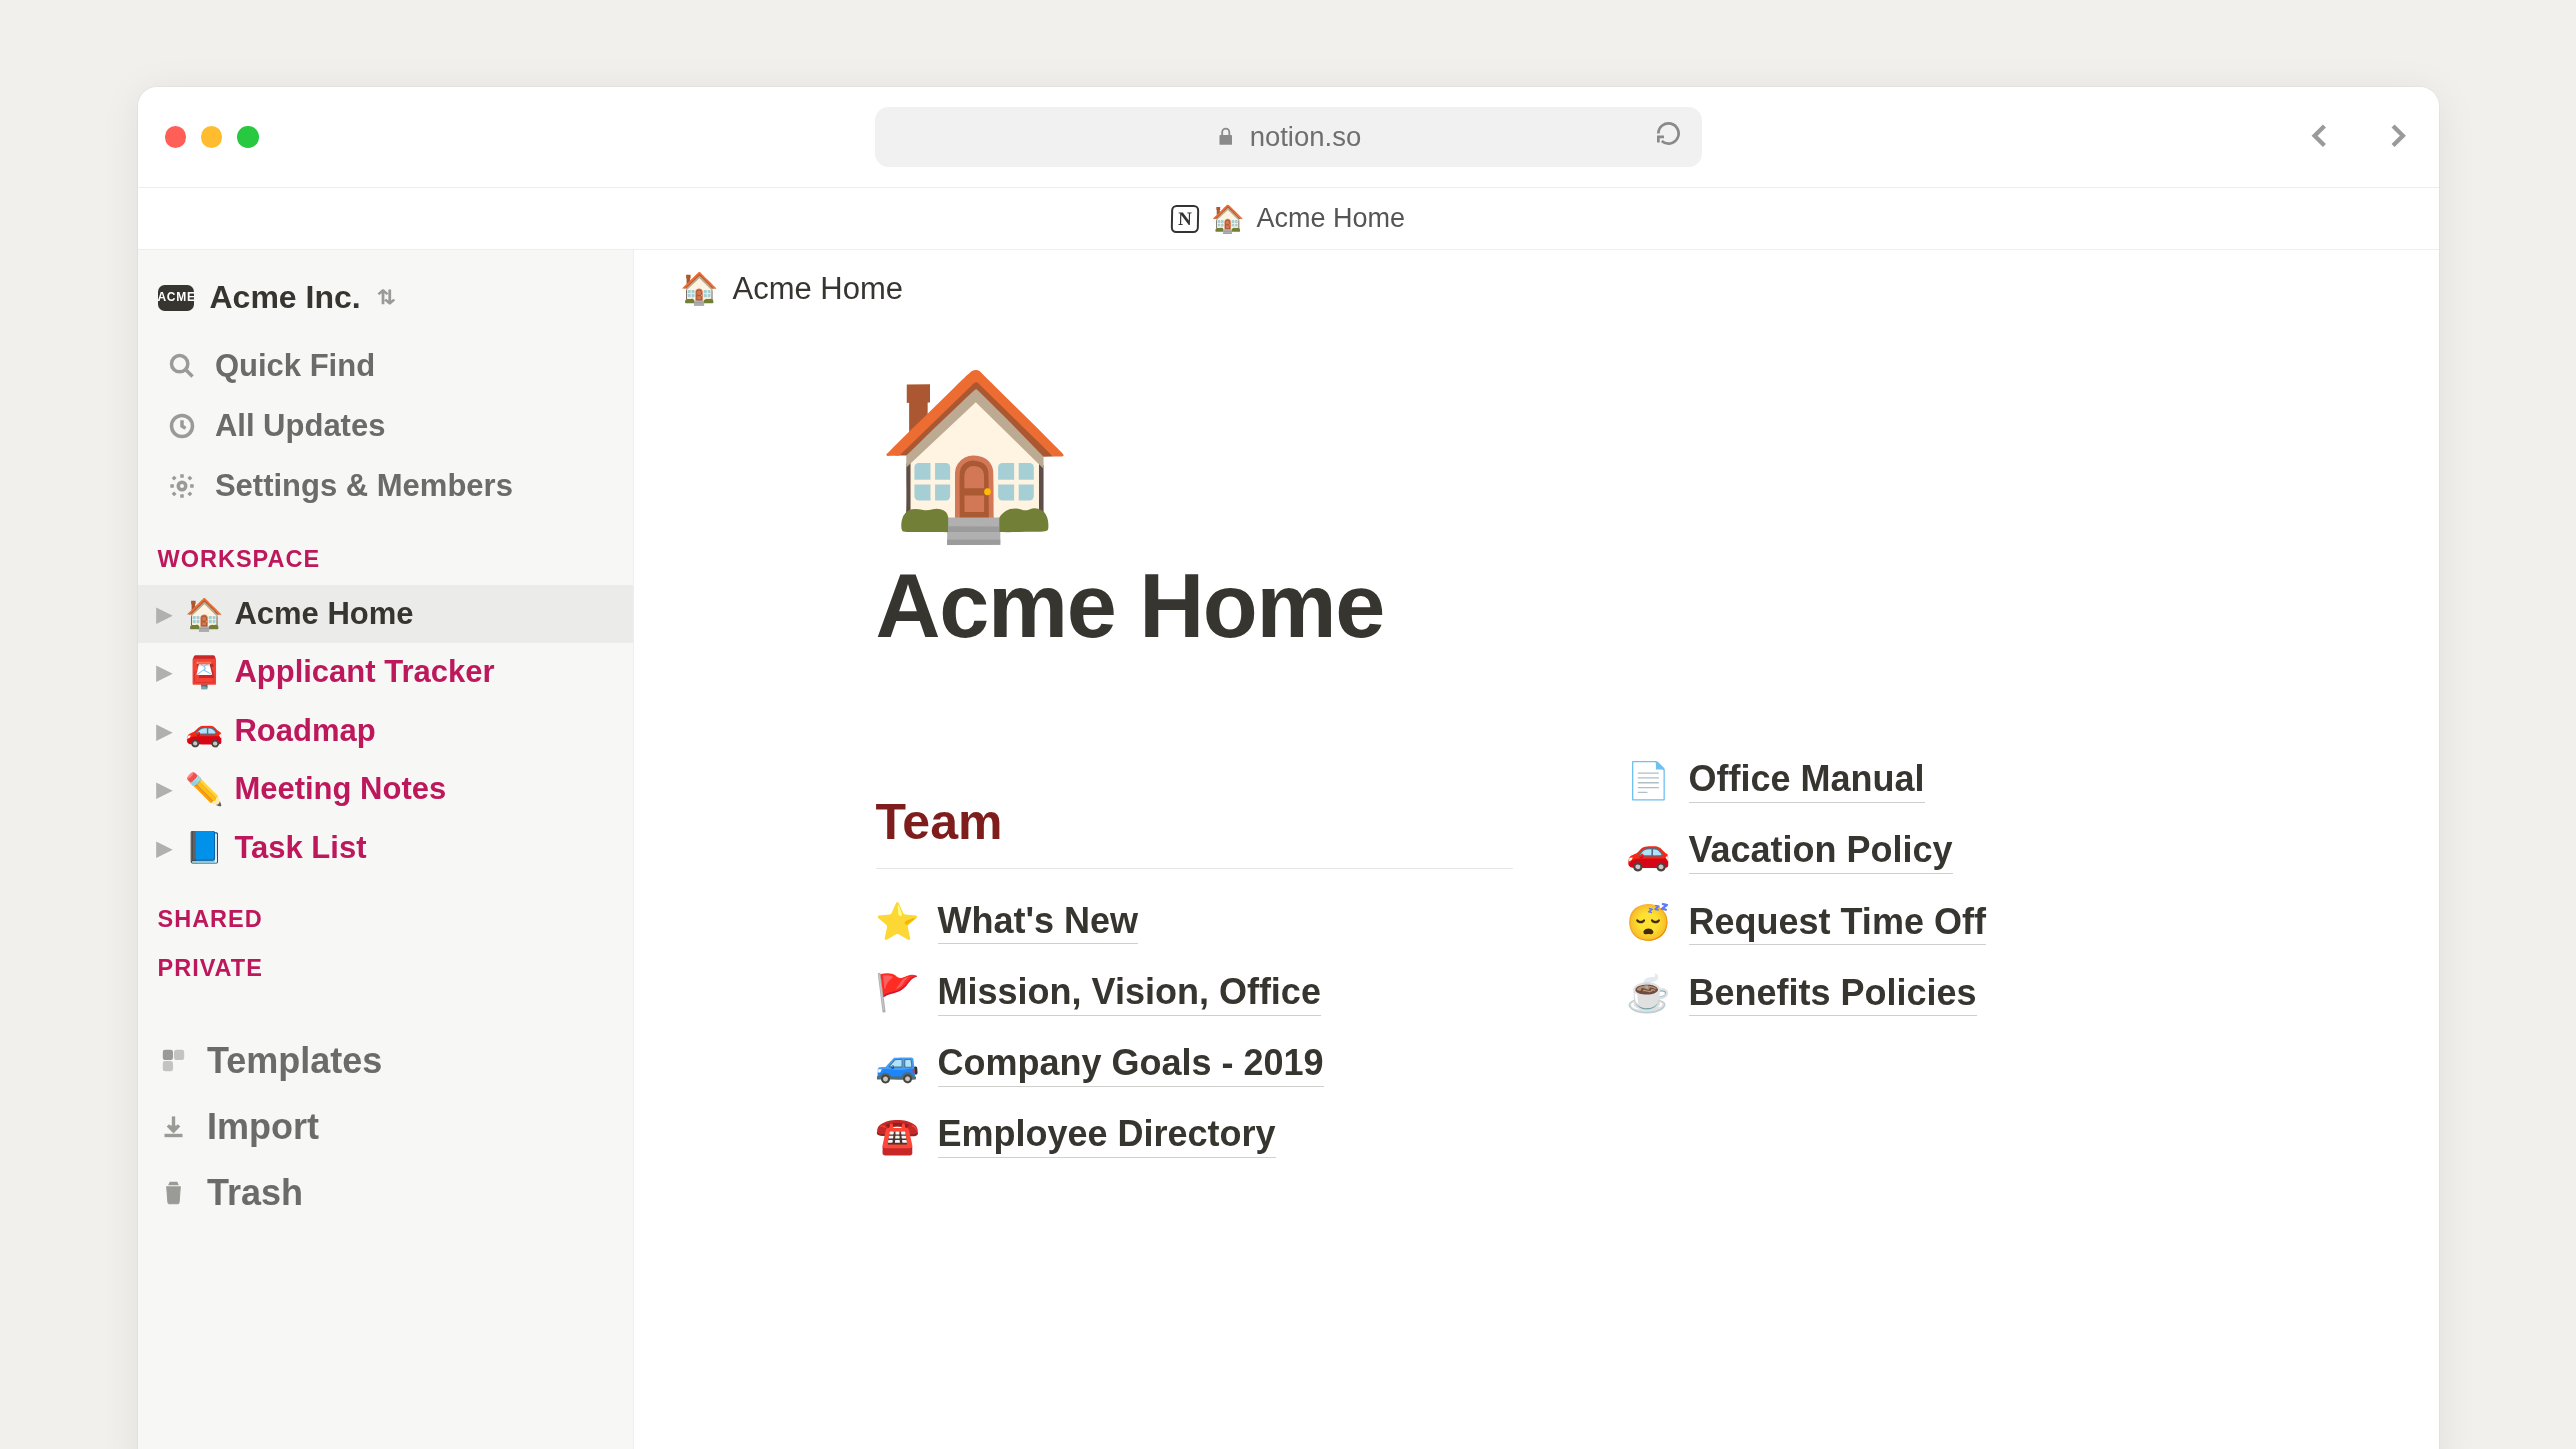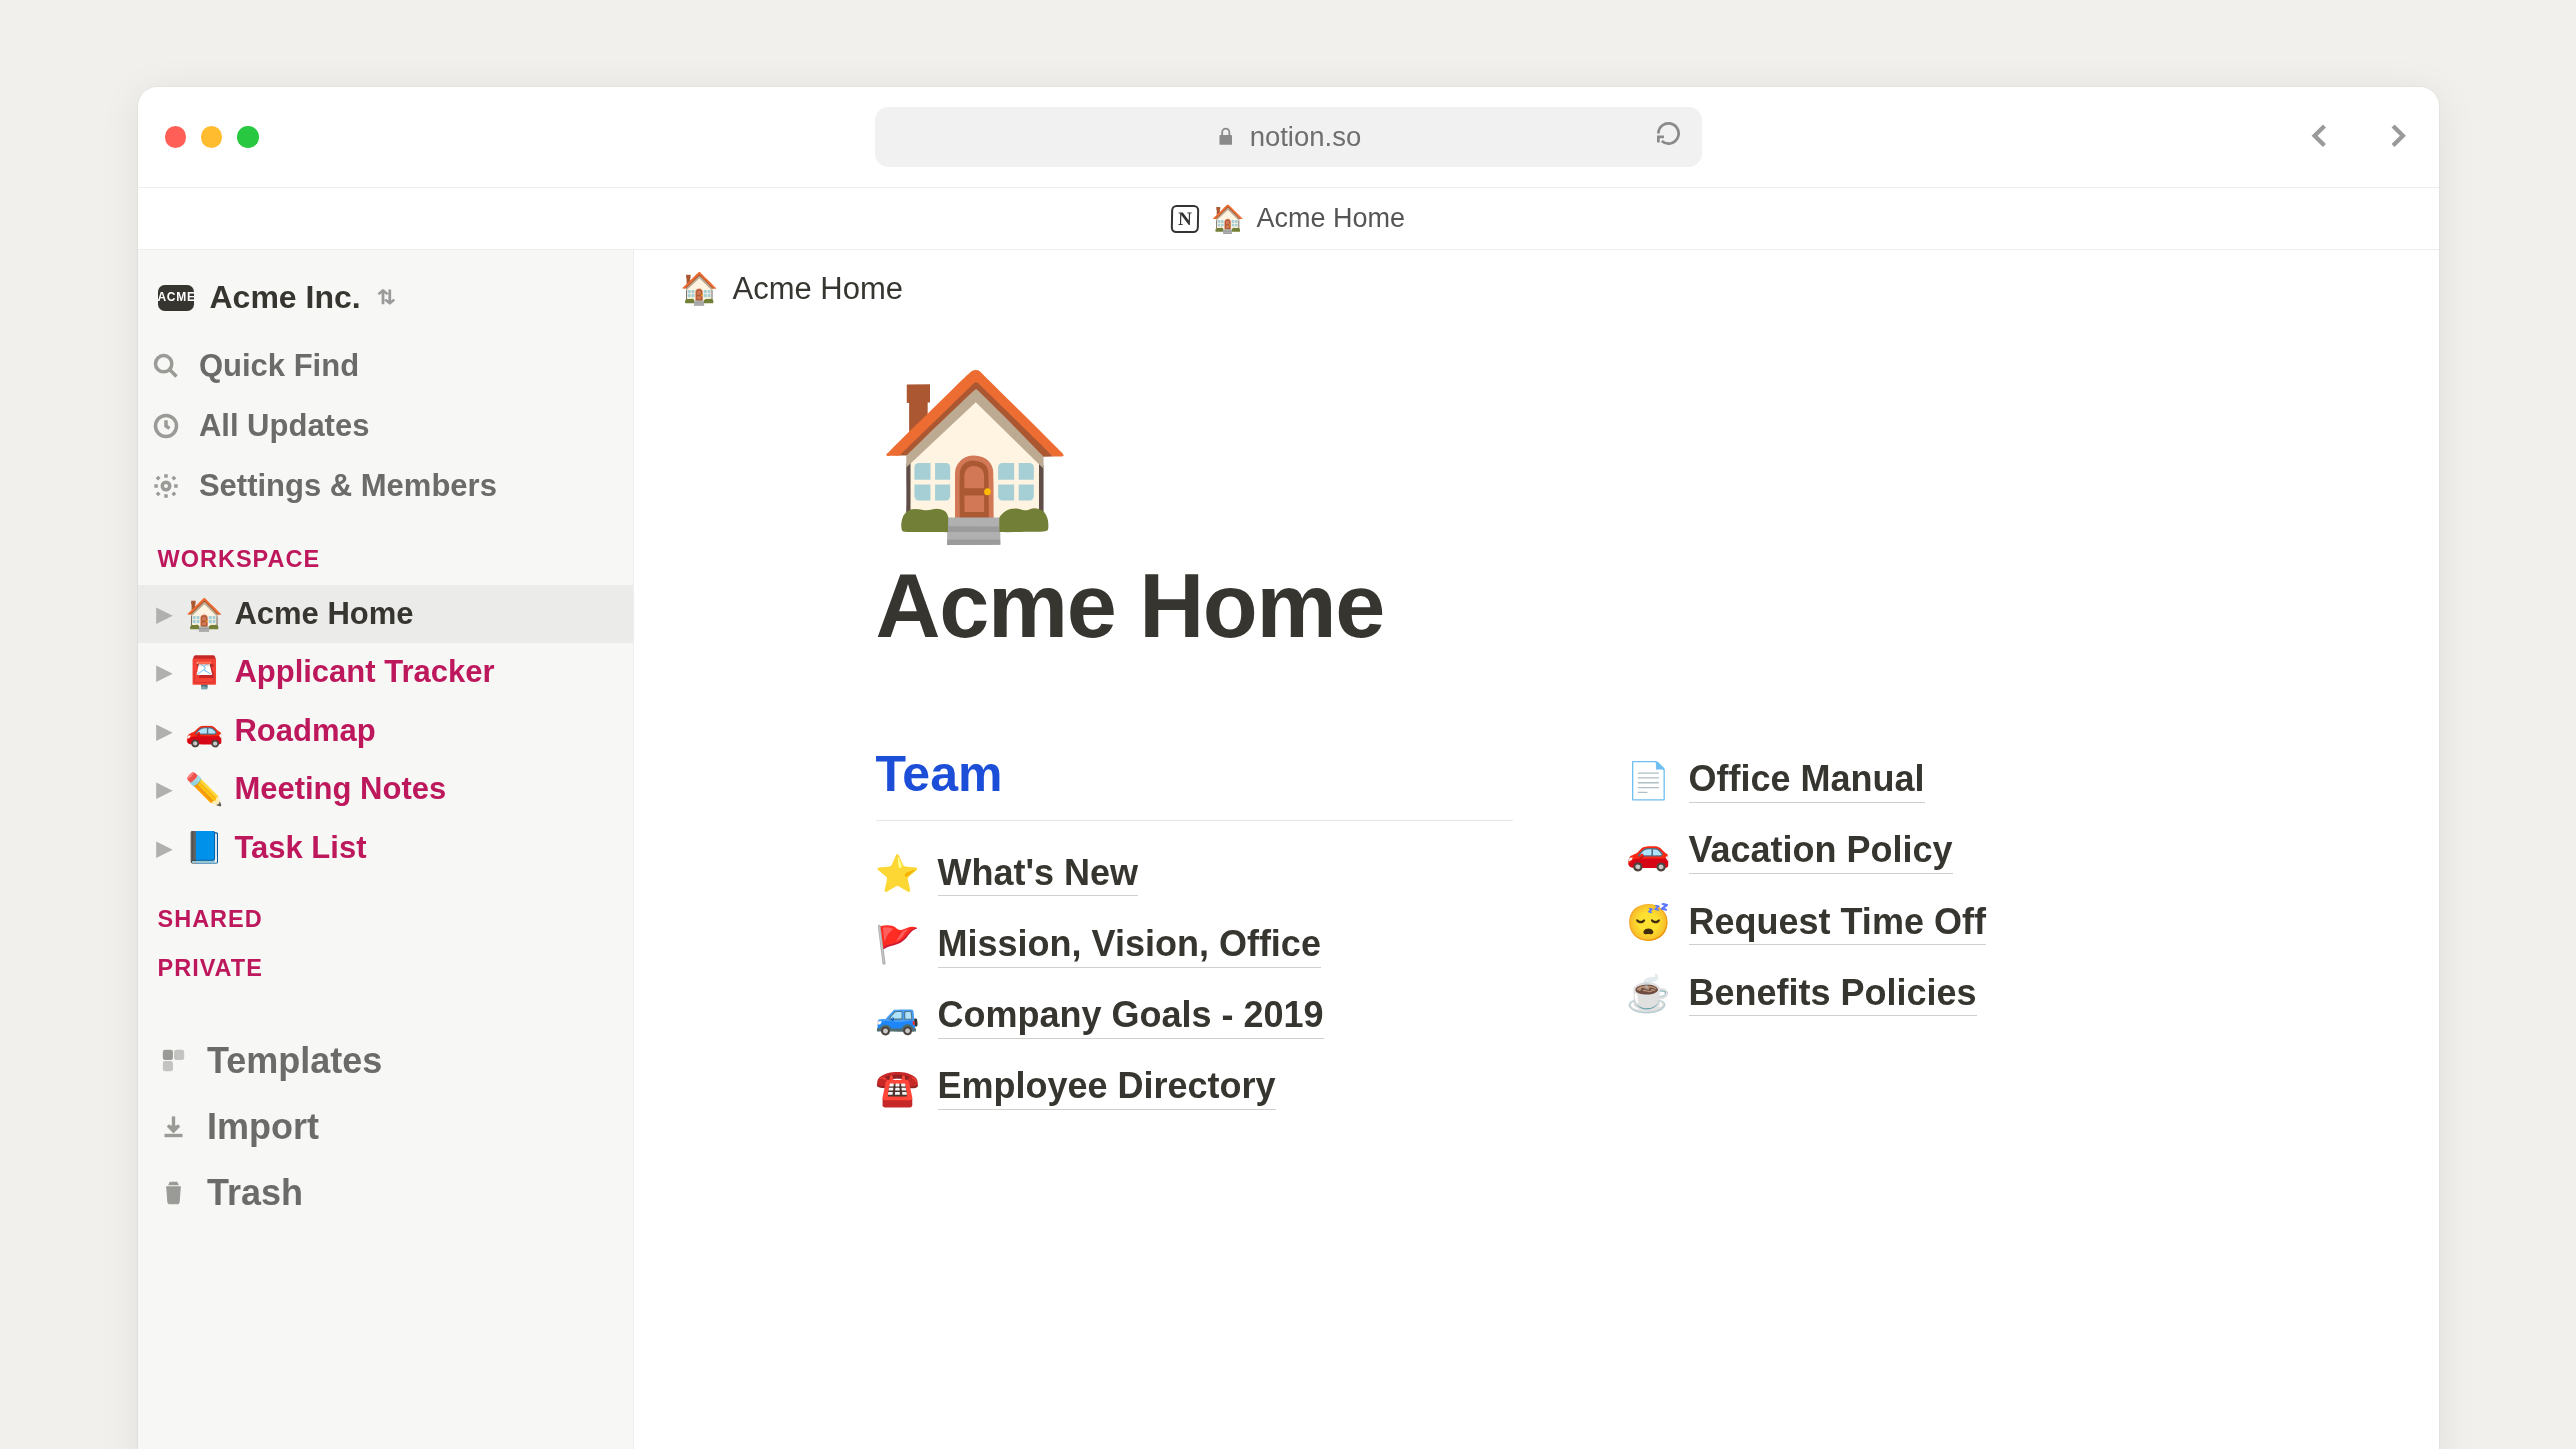--- a/index.html
+++ b/index.html
@@ -114,21 +114,21 @@
     width: 36px; height: 25.5px;
     background: #37352f;
     border-radius: 6.7px;
     color: #fff; font-size: 12px; text-align: center; line-height: 25.5px; letter-spacing: 0.7px;
     font-family: Arial, sans-serif;
   }
   .sort-icon { color: #9a9a9a; font-size: 23px; transform: scaleY(0.85); }
 
   .side-row {
     display: flex; align-items: center; gap: 17.4px;
-    padding: 12px 12px;
+    padding: 12px 28px;
     font-size: 31px; font-weight: 600;
     color: #6b6b69;
     cursor: default;
   }
   .side-row .row-icon { width: 32px; display:flex; justify-content:center; color:#9a9a97; }
   .side-row svg { width: 28px; height: 28px; stroke: currentColor; fill: none; stroke-width: 3; }
 
   .section-label {
     padding: 29.5px 20px 12px 20px;
     color: #be185d;
@@ -183,24 +183,25 @@
     margin: 20px 0 0 195px;
     letter-spacing: -1.3px;
   }
   .columns {
     display: flex;
     gap: 114px;
     margin: 87px 0 0 195px;
   }
   .col { width: 637px; }
   .col h2 {
-    font-size: 50px; font-weight: 800; color: #1d4ed8;
+    font-size: 50px; font-weight: 800; color: #7f1d1d;
     border-bottom: 0.7px solid #e6e6e4;
     padding-bottom: 17.4px;
     margin-bottom: 17.4px;
+    margin-top: 48px;
   }
   .link-row {
     display: flex; align-items: center; gap: 19px;
     font-size: 36px; padding: 13.4px 0;
     color: #37352f; font-weight: 600;
   }
   .link-row .emoji { width: 43px; text-align: center; }
   .link-row .text {
     border-bottom: 1.3px solid #cfcfcd;
     padding-bottom: 1.3px;

